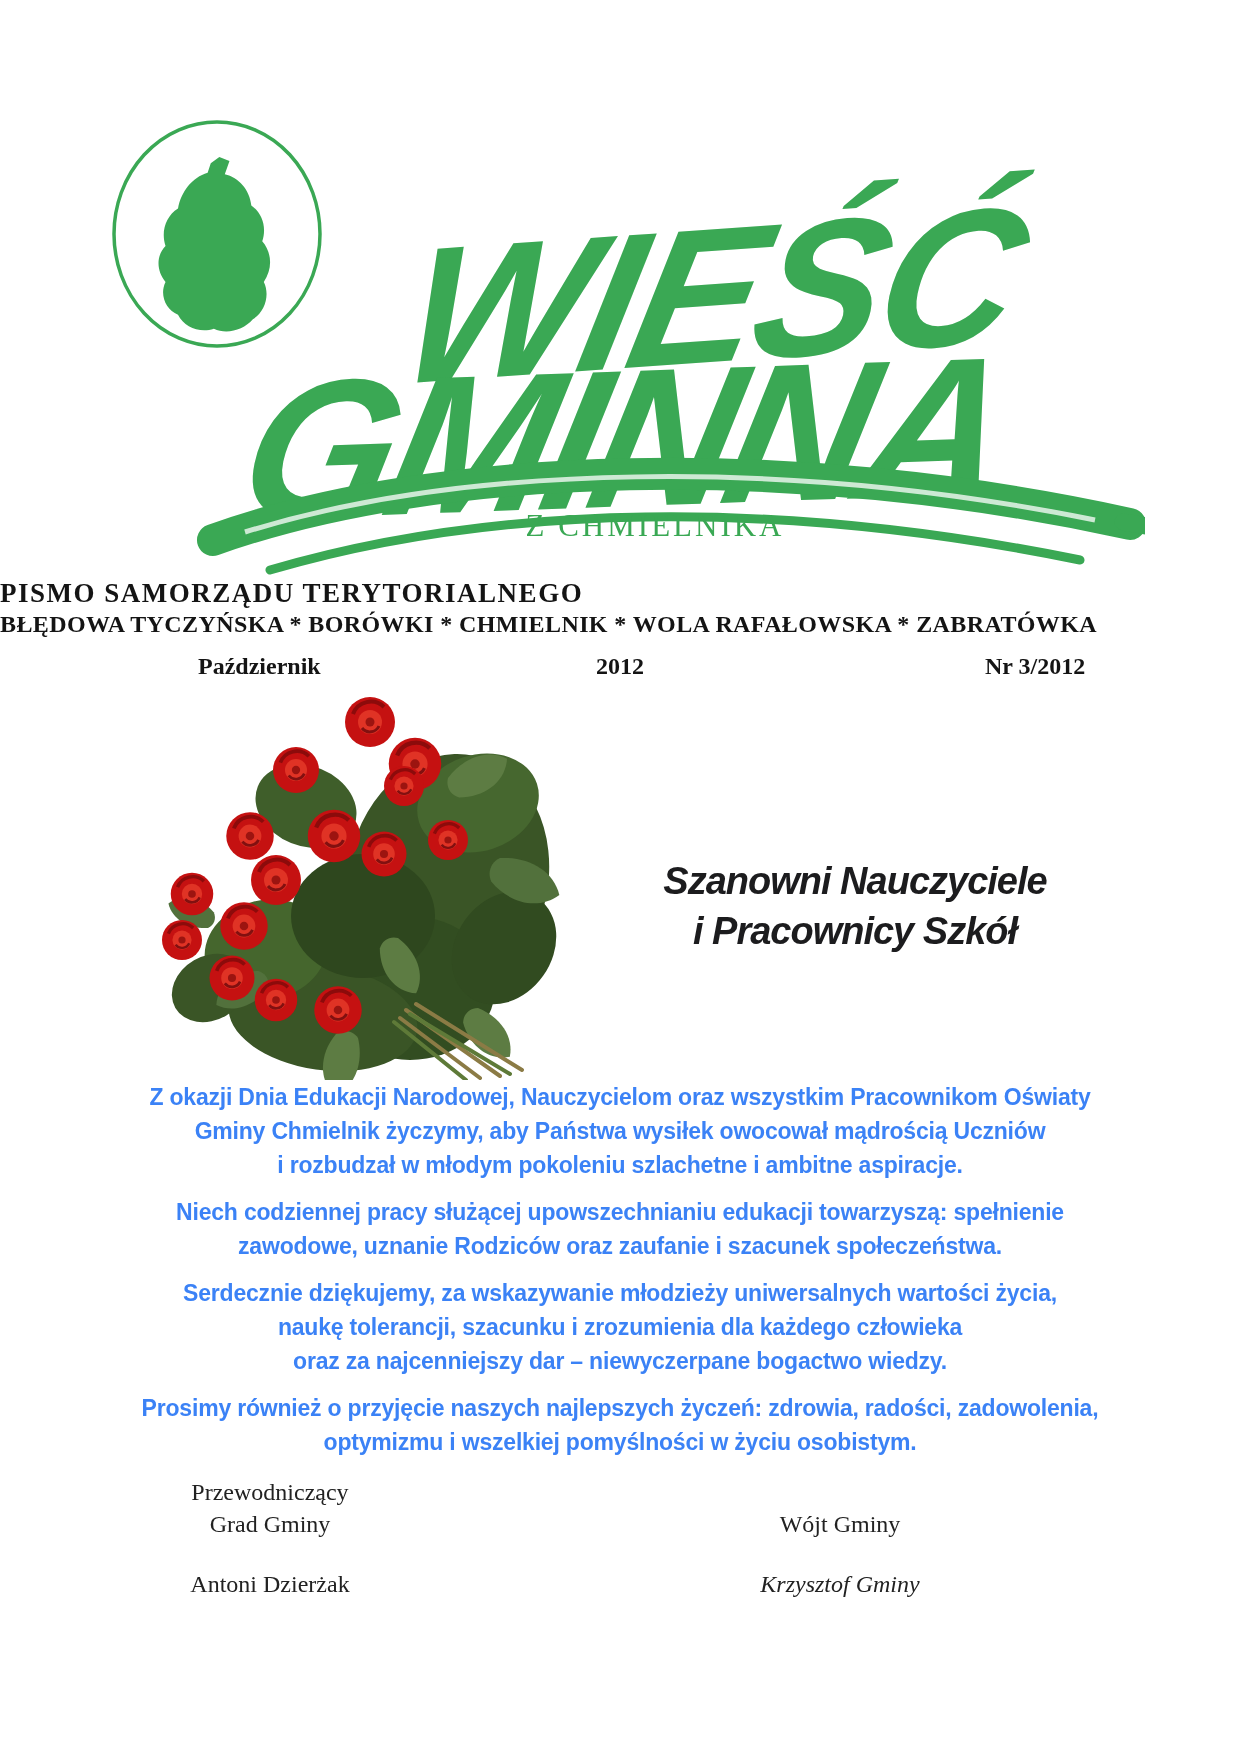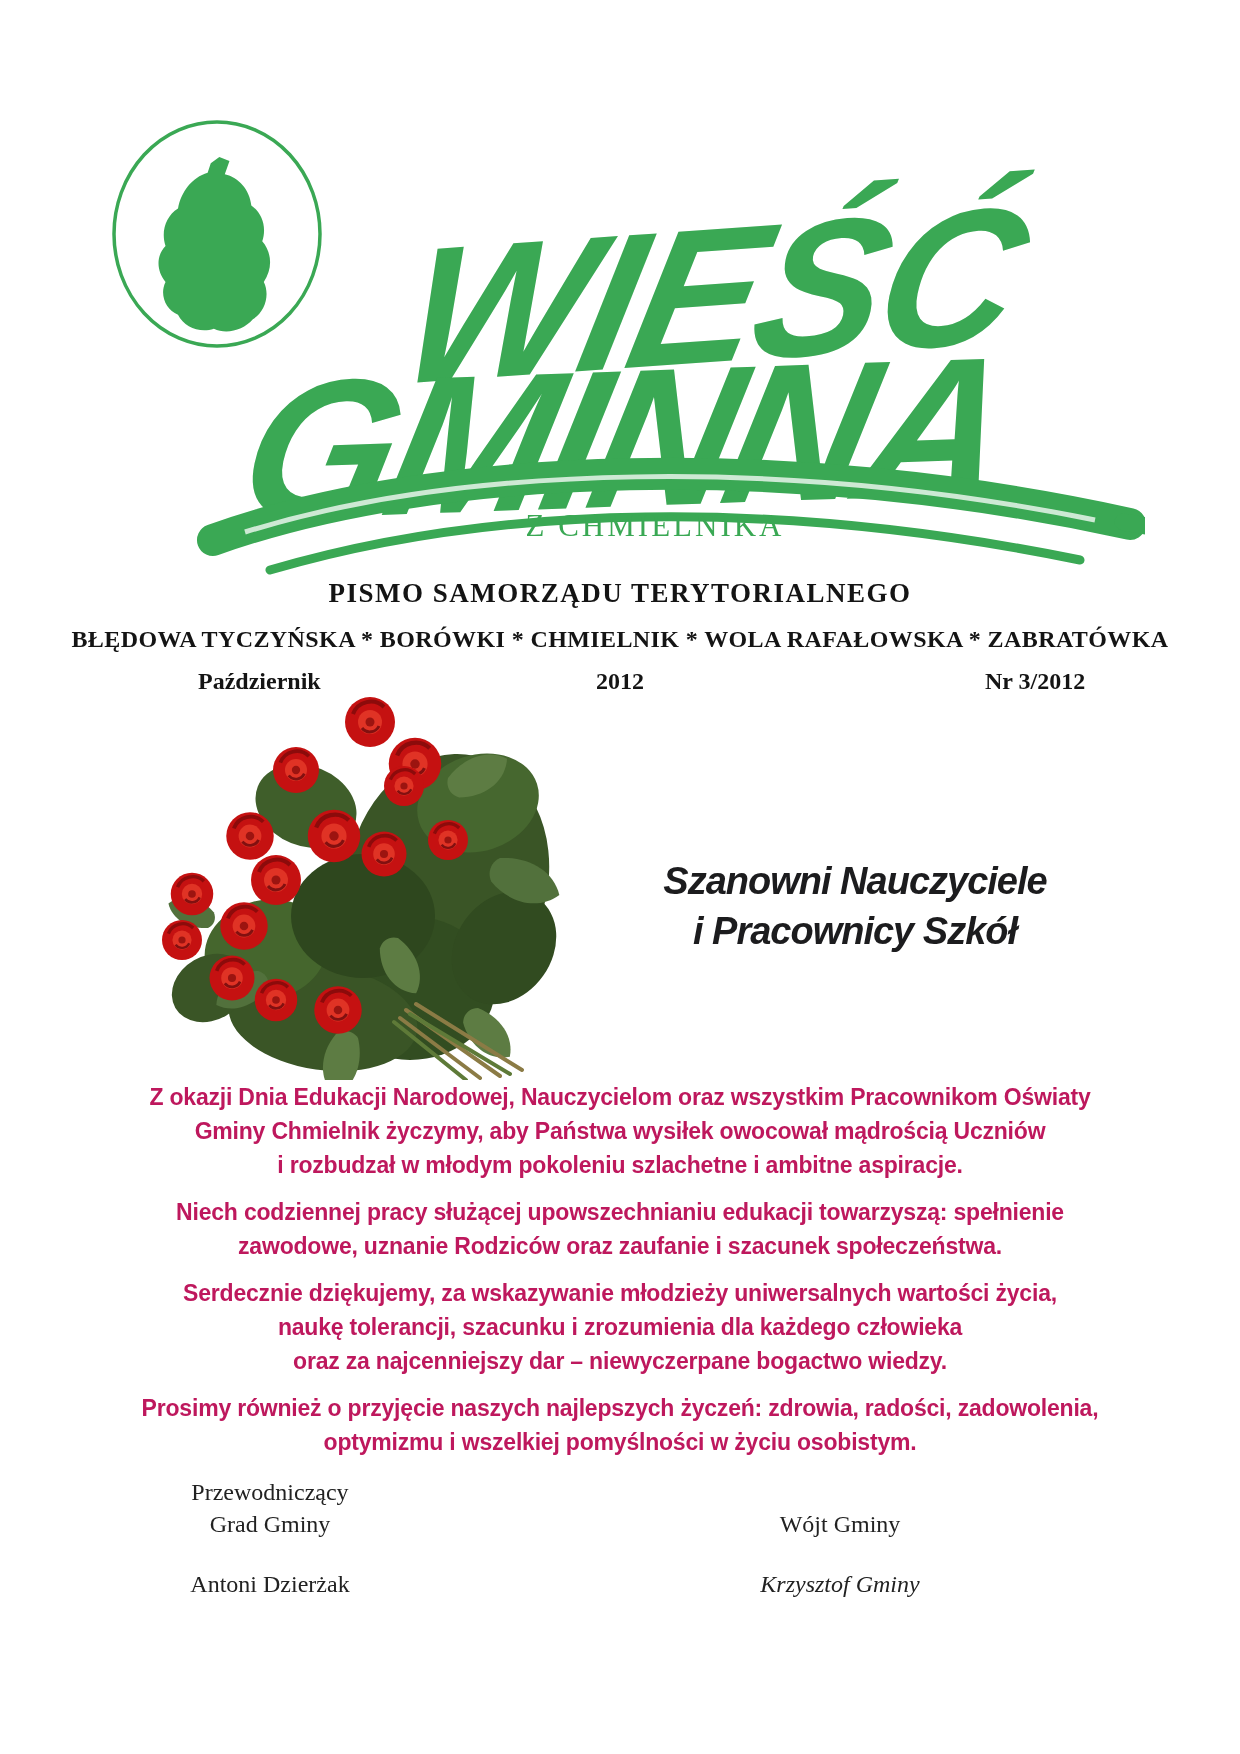--- a/index.html
+++ b/index.html
@@ -3,38 +3,38 @@
 <meta charset="utf-8">
 <style>
   html,body{margin:0;padding:0;background:#888;}
   .page{position:relative;width:1240px;height:1754px;background:#ffffff;margin:0 auto;
         overflow:hidden;font-family:"Liberation Serif",serif;color:#161616;}
 
   
   .logo-svg{position:absolute;left:95px;top:112px;width:1050px;height:470px;}
 
   
-  .masthead{position:absolute;left:0;top:578px;width:1240px;text-align:center;color:#141414;}
+  .masthead{position:absolute;left:0;top:578px;width:1240px;text-align:left;color:#141414;}
   .m1{font-family:"Liberation Serif",serif;font-weight:bold;font-size:27px;line-height:30px;letter-spacing:1.5px;white-space:nowrap;}
-  .m2{font-family:"Liberation Serif",serif;font-weight:bold;font-size:24px;line-height:28px;letter-spacing:.4px;white-space:nowrap;margin-top:17px;}
+  .m2{font-family:"Liberation Serif",serif;font-weight:bold;font-size:24px;line-height:28px;letter-spacing:.4px;white-space:nowrap;margin-top:2px;}
   .m3{position:relative;height:30px;margin-top:15px;font-family:"Liberation Serif",serif;font-weight:bold;font-size:24px;}
   .m3 .month{position:absolute;left:198px;}
   .m3 .year{position:absolute;left:50%;transform:translateX(-50%);}
   .m3 .issue{position:absolute;left:985px;}
 
   
   .roses-svg{position:absolute;left:148px;top:688px;width:412px;height:392px;}
 
   
   .heading{position:absolute;left:560px;top:836px;width:590px;text-align:center;
            font-family:"Liberation Sans",sans-serif;font-style:italic;font-weight:bold;
            font-size:38px;line-height:50px;letter-spacing:-1px;color:#1c1c1e;margin-top:20px;}
 
   
-  .article-body{position:absolute;left:70px;top:1080px;width:1100px;text-align:center;color:#be185d;}
+  .article-body{position:absolute;left:70px;top:1080px;width:1100px;text-align:center;color:#3b82f6;}
   .body-par{margin:0 0 13px 0;font-family:"Liberation Sans",sans-serif;font-weight:bold;
             font-size:23px;line-height:34px;letter-spacing:-.2px;}
   .par-line{display:block;white-space:nowrap;}
 
   
   .sig{position:absolute;text-align:center;font-family:"Liberation Serif",serif;
        font-size:24px;line-height:30px;color:#222;margin-top:13px;}
   .sig-left-role1{left:140px;top:1464px;width:260px;}
   .sig-left-role2{left:140px;top:1496px;width:260px;}
   .sig-left-name{left:140px;top:1556px;width:260px;}

